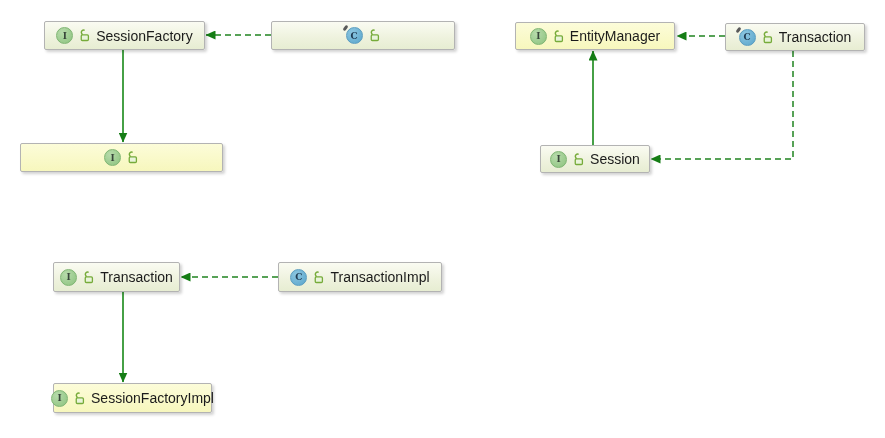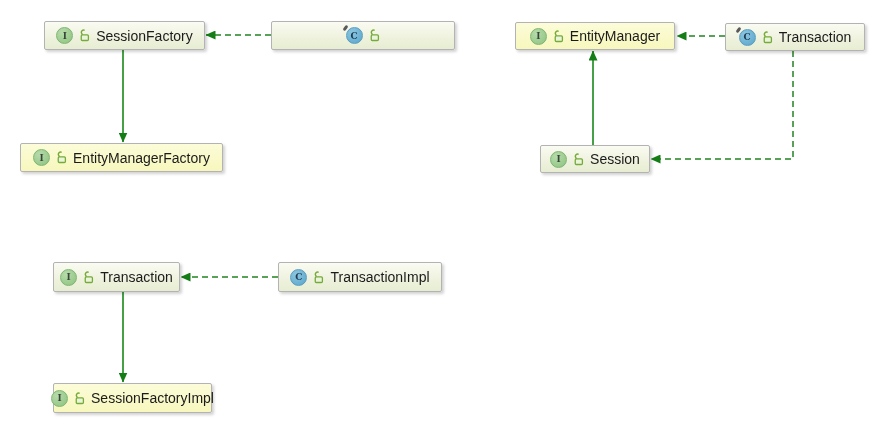--- a/index.html
+++ b/index.html
@@ -79,21 +79,20 @@
       </span>
     </div>
     <div class="node yellow" style="left: 20px; top: 143px; width: 203px; height: 29px;">
       <span class="icon iface">I</span>
       <span class="lock">
         <svg width="13" height="13" viewBox="0 0 12 12">
           <path d="M4.2 5.6 V3.9 a2.1 2.1 0 0 1 3.8-1.3" fill="none" stroke="#76ab3a" stroke-width="1.3" transform="rotate(-28 4.2 5.6)"></path>
           <rect x="3" y="5.4" width="6.6" height="5.2" rx="1" fill="#e9f4da" stroke="#76ab3a" stroke-width="1.2"></rect>
         </svg>
       </span>
-      <span class="label">EntityManagerFactory</span>
     </div>
     <div class="node yellow" style="left: 515px; top: 22px; width: 160px; height: 28px;">
       <span class="icon iface">I</span>
       <span class="lock">
         <svg width="13" height="13" viewBox="0 0 12 12">
           <path d="M4.2 5.6 V3.9 a2.1 2.1 0 0 1 3.8-1.3" fill="none" stroke="#76ab3a" stroke-width="1.3" transform="rotate(-28 4.2 5.6)"></path>
           <rect x="3" y="5.4" width="6.6" height="5.2" rx="1" fill="#e9f4da" stroke="#76ab3a" stroke-width="1.2"></rect>
         </svg>
       </span>
       <span class="label">EntityManager</span>

